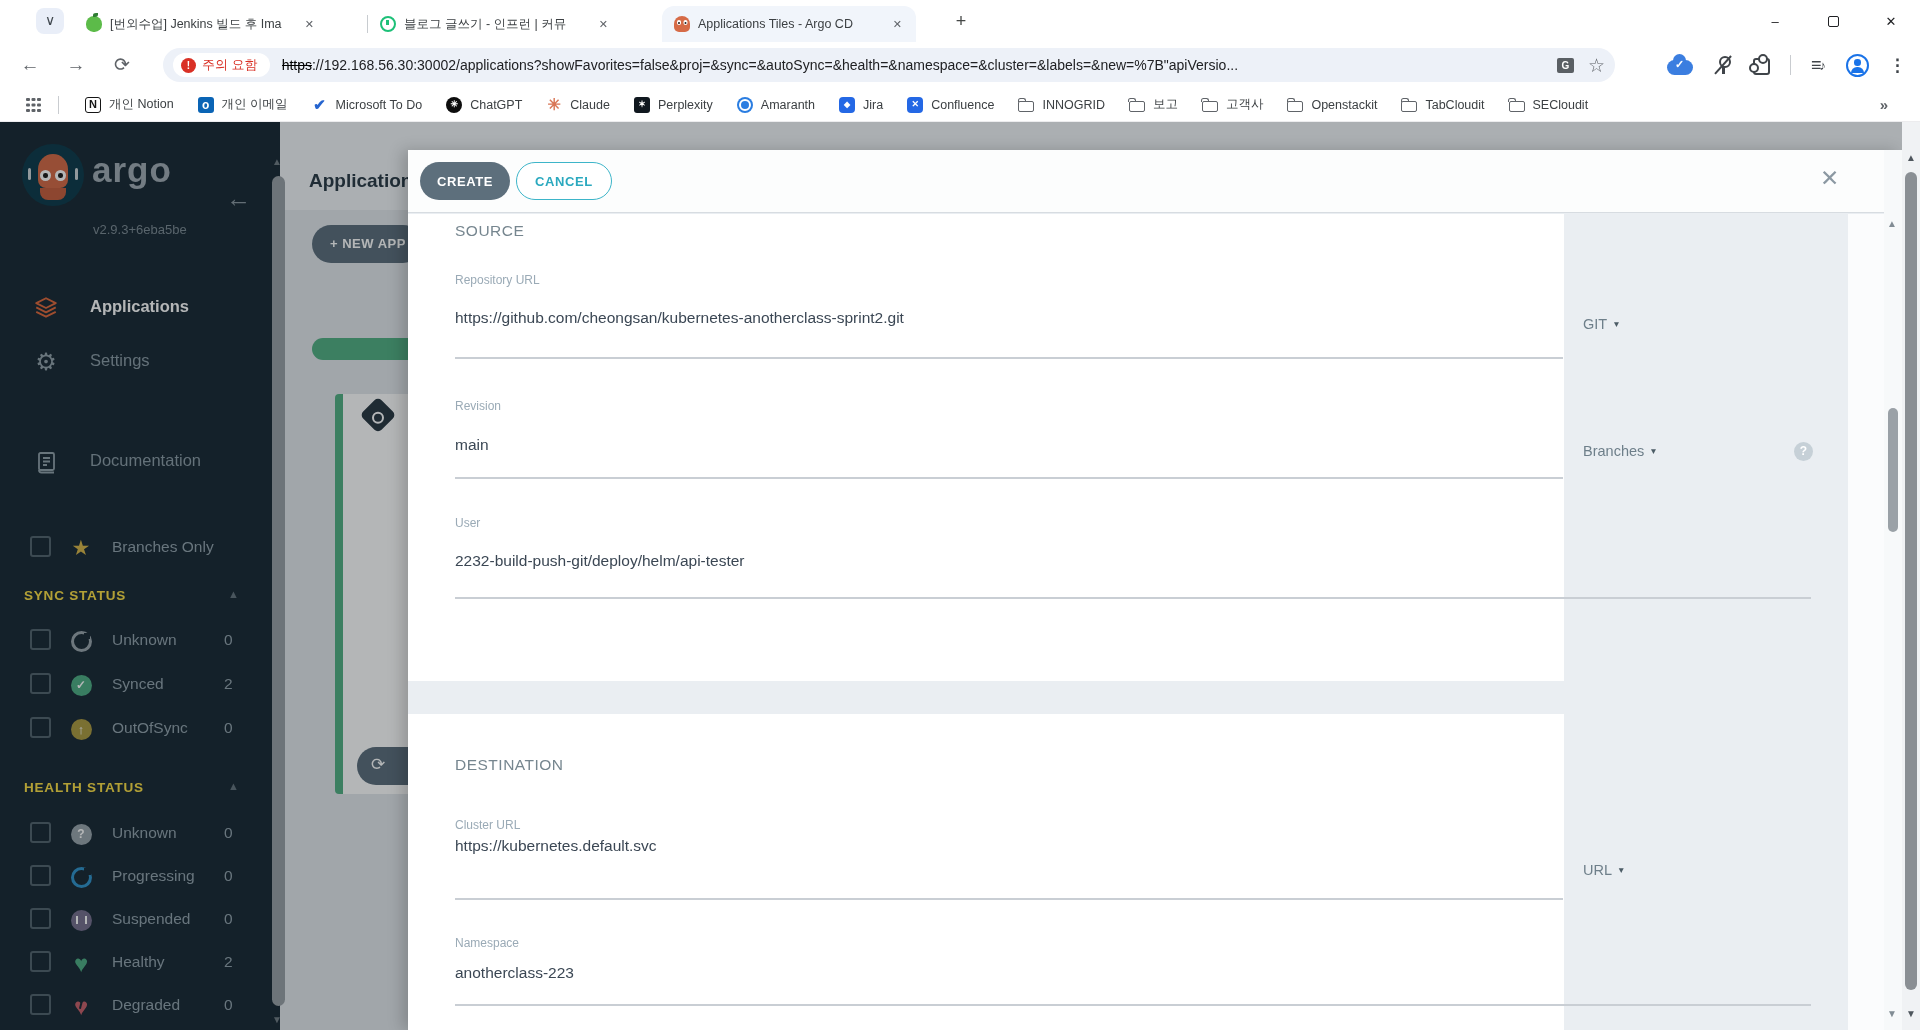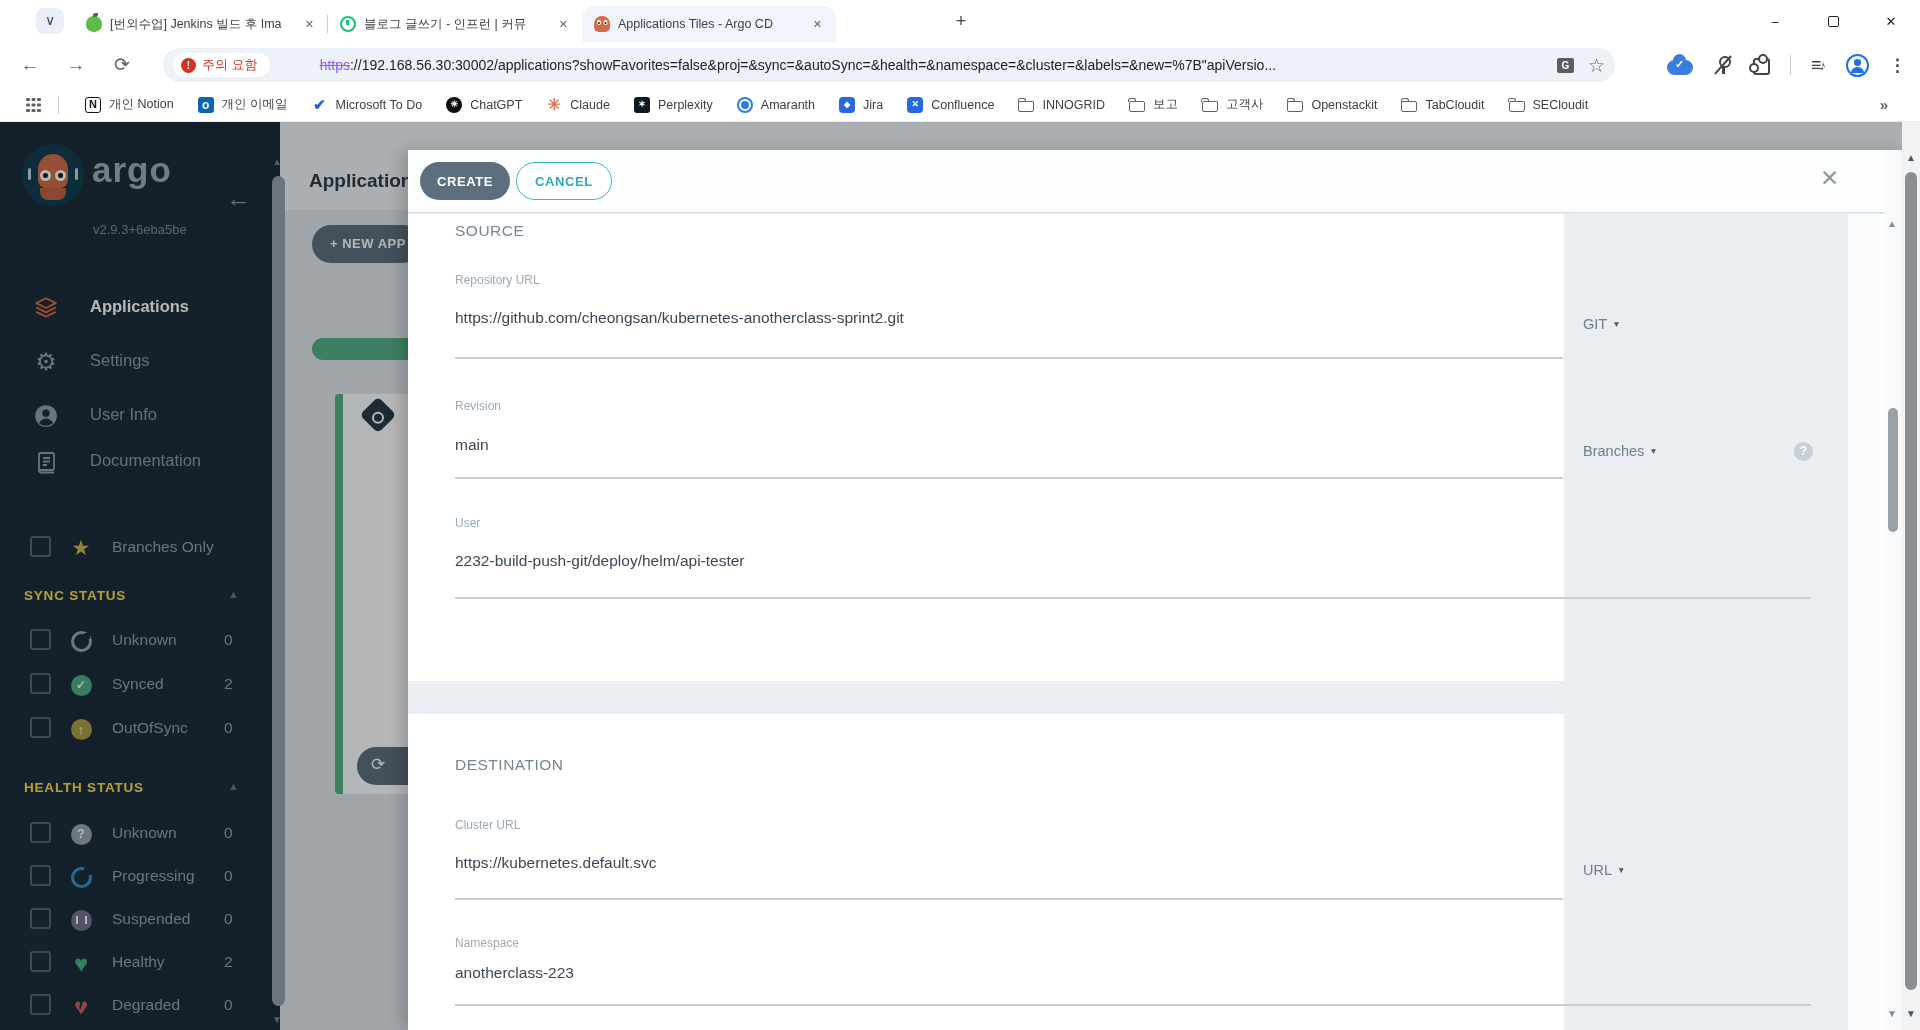--- a/index.html
+++ b/index.html
@@ -3,21 +3,21 @@
 <meta charset="utf-8">
 <style>
   * { margin:0; padding:0; box-sizing:border-box; }
   html,body { background:#fff; }
   body { font-family:"Liberation Sans", sans-serif; }
   #screen { position:relative; width:1920px; height:1030px; overflow:hidden; background:#fff; }
 
   
   .tabstrip { position:absolute; left:0; top:0; width:1920px; height:42px; background:#fff; }
   .tab-search { position:absolute; left:36px; top:8px; width:28px; height:26px; border-radius:8px; background:#e9eef8; color:#41484f; font-size:14px; text-align:center; line-height:24px; }
-  .tabs-wrap { position:absolute; left:74px; top:0; height:42px; display:flex; align-items:flex-start; }
+  .tabs-wrap { position:absolute; left:74px; top:0; height:42px; display:flex; align-items:flex-start;gap:40px; }
   .tab { position:relative; height:36px; margin-top:6px; display:flex; align-items:center; gap:8px; padding:0 10px 0 12px; width:254px; color:#3c4043; }
   .tab + .tab::before { content:""; position:absolute; left:-1px; top:9px; height:18px; width:1px; background:#c8ccd0; }
   .tab.active { background:#f1f5fb; border-radius:12px 12px 0 0; }
   .tab.active::before { display:none; }
   .tab-title { flex:1; font-size:12.5px; white-space:nowrap; overflow:hidden; }
   .tab-close { font-size:11px; color:#5f6368; padding:2px 4px; border-radius:50%; }
   .newtab-btn { position:absolute; left:948px; top:9px; width:26px; height:26px; color:#444746; font-size:18px; text-align:center; line-height:24px; }
   .wincontrols { position:absolute; right:0; top:0; height:42px; display:flex; }
   .winbtn { width:58px; height:42px; display:flex; align-items:center; justify-content:center; color:#202124; font-size:13px; }
   .winbtn .maxbox { width:11px; height:11px; border:1.4px solid #202124; border-radius:2px; }
@@ -32,21 +32,21 @@
   .fav-argo::before { content:""; position:absolute; top:4px; left:2.5px; width:4.5px; height:4.5px; background:#fff; border-radius:50%; box-shadow:6.5px 0 0 #fff; }
   .fav-argo::after { content:""; position:absolute; top:6px; left:4px; width:1.8px; height:1.8px; background:#222; border-radius:50%; box-shadow:6.5px 0 0 #222; }
 
   .toolbar { position:absolute; left:0; top:42px; width:1920px; height:46px; background:#fff; }
   .navic { position:absolute; top:7px; width:32px; height:32px; text-align:center; line-height:32px; font-size:19px; color:#5f6368; border-radius:50%; }
   .omnibox { position:absolute; left:163px; top:6px; width:1452px; height:34px; background:#edf1f8; border-radius:17px; display:flex; align-items:center; padding:0 10px; }
   .warn-chip { display:flex; align-items:center; gap:6px; background:#fff; border-radius:13px; padding:3px 12px 3px 8px; margin-right:12px; }
   .warn-ic { width:15px; height:15px; background:#d93025; border-radius:50%; color:#fff; font-size:10px; font-weight:bold; text-align:center; line-height:15px; }
   .warn-txt { color:#d93025; font-size:13px; white-space:nowrap; }
   .url { font-size:14px; color:#202124; white-space:nowrap; overflow:hidden; flex:1; }
-  .url .scheme { color:#8b5cf6; text-decoration:line-through;margin-left:38px; }
+  .url .scheme { color:#000000; text-decoration:line-through; }
   .ob-right { display:flex; align-items:center; gap:14px; margin-left:8px; }
   .ic-translate { width:17px; height:15px; background:#5a5f64; border-radius:2px; color:#fff; font-size:10px; font-weight:bold; text-align:center; line-height:15px; }
   .ic-star { font-size:19px; color:#5f6368; line-height:1; }
   .tb-right { position:absolute; right:14px; top:7px; height:32px; display:flex; align-items:center; gap:20px; }
   .ic-cloud { position:relative; width:26px; height:15px; background:#3b7ee0; border-radius:8px; margin-top:5px; }
   .ic-cloud::before { content:""; position:absolute; left:6px; top:-6px; width:13px; height:13px; background:#3b7ee0; border-radius:50%; }
   .ic-cloud::after { content:"✓"; position:absolute; left:8px; top:-2px; color:#fff; font-size:11px; font-weight:bold; }
   .ic-pinoff { position:relative; width:20px; height:20px; }
   .ic-pinoff::before { content:""; position:absolute; left:6px; top:1px; width:8px; height:8px; border:2.2px solid #3f4449; border-radius:50%; }
   .ic-pinoff::after { content:""; position:absolute; left:9.5px; top:12px; width:2.2px; height:7px; background:#3f4449; }
@@ -352,30 +352,20 @@
               <path d="M3 11.5 L12 16 L21 11.5"></path>
               <path d="M3 15.5 L12 20 L21 15.5"></path>
             </svg>
         </span>
         <span class="nav-label">Applications</span>
       </div>
       <div class="nav-item" style="top:226px">
         <span class="nav-ic gear-glyph">⚙</span>
         <span class="nav-label">Settings</span>
       </div>
-      <div class="nav-item" style="top:280px">
-        <span class="nav-ic">
-          <svg width="26" height="26" viewBox="0 0 24 24">
-              <circle cx="12" cy="12" r="10" fill="#93a2ab"></circle>
-              <circle cx="12" cy="9.4" r="3.4" fill="#1b2a35"></circle>
-              <path d="M5.6 18.6c1.6-2.9 3.9-4.3 6.4-4.3s4.8 1.4 6.4 4.3a10 10 0 0 1-12.8 0z" fill="#1b2a35"></path>
-            </svg>
-        </span>
-        <span class="nav-label">User Info</span>
-      </div>
       <div class="nav-item" style="top:326px">
         <span class="nav-ic">
           <svg width="24" height="24" viewBox="0 0 24 24" fill="none" stroke="#93a2ab" stroke-width="1.8">
               <rect x="5" y="3" width="15" height="17" rx="1.5"></rect>
               <path d="M5 20c0 1.5 1 2.5 2.5 2.5H20"></path>
               <path d="M9 8h7 M9 11.5h7 M9 15h4"></path>
             </svg>
         </span>
         <span class="nav-label">Documentation</span>
       </div>
@@ -489,21 +479,21 @@
 
       <div class="fld-label" style="top:302px">User</div>
       <div class="fld-value" style="top:338px">2232-build-push-git/deploy/helm/api-tester</div>
       <div class="fld-line" style="top:383px;width:1356px"></div>
     </div>
 
     <div class="white-card card-dest">
       <div class="sec-heading" style="top:42px">DESTINATION</div>
 
       <div class="fld-label" style="top:104px">Cluster URL</div>
-      <div class="fld-value" style="top:140px">https://kubernetes.default.svc</div>
+      <div class="fld-value" style="top:123px">https://kubernetes.default.svc</div>
       <div class="fld-line" style="top:184px;width:1108px"></div>
       <div class="dd" style="left:1175px;top:148px">URL</div>
 
       <div class="fld-label" style="top:222px">Namespace</div>
       <div class="fld-value" style="top:250px">anotherclass-223</div>
       <div class="fld-line" style="top:290px;width:1356px"></div>
     </div>
 
     <div class="right-white-strip"></div>
 

